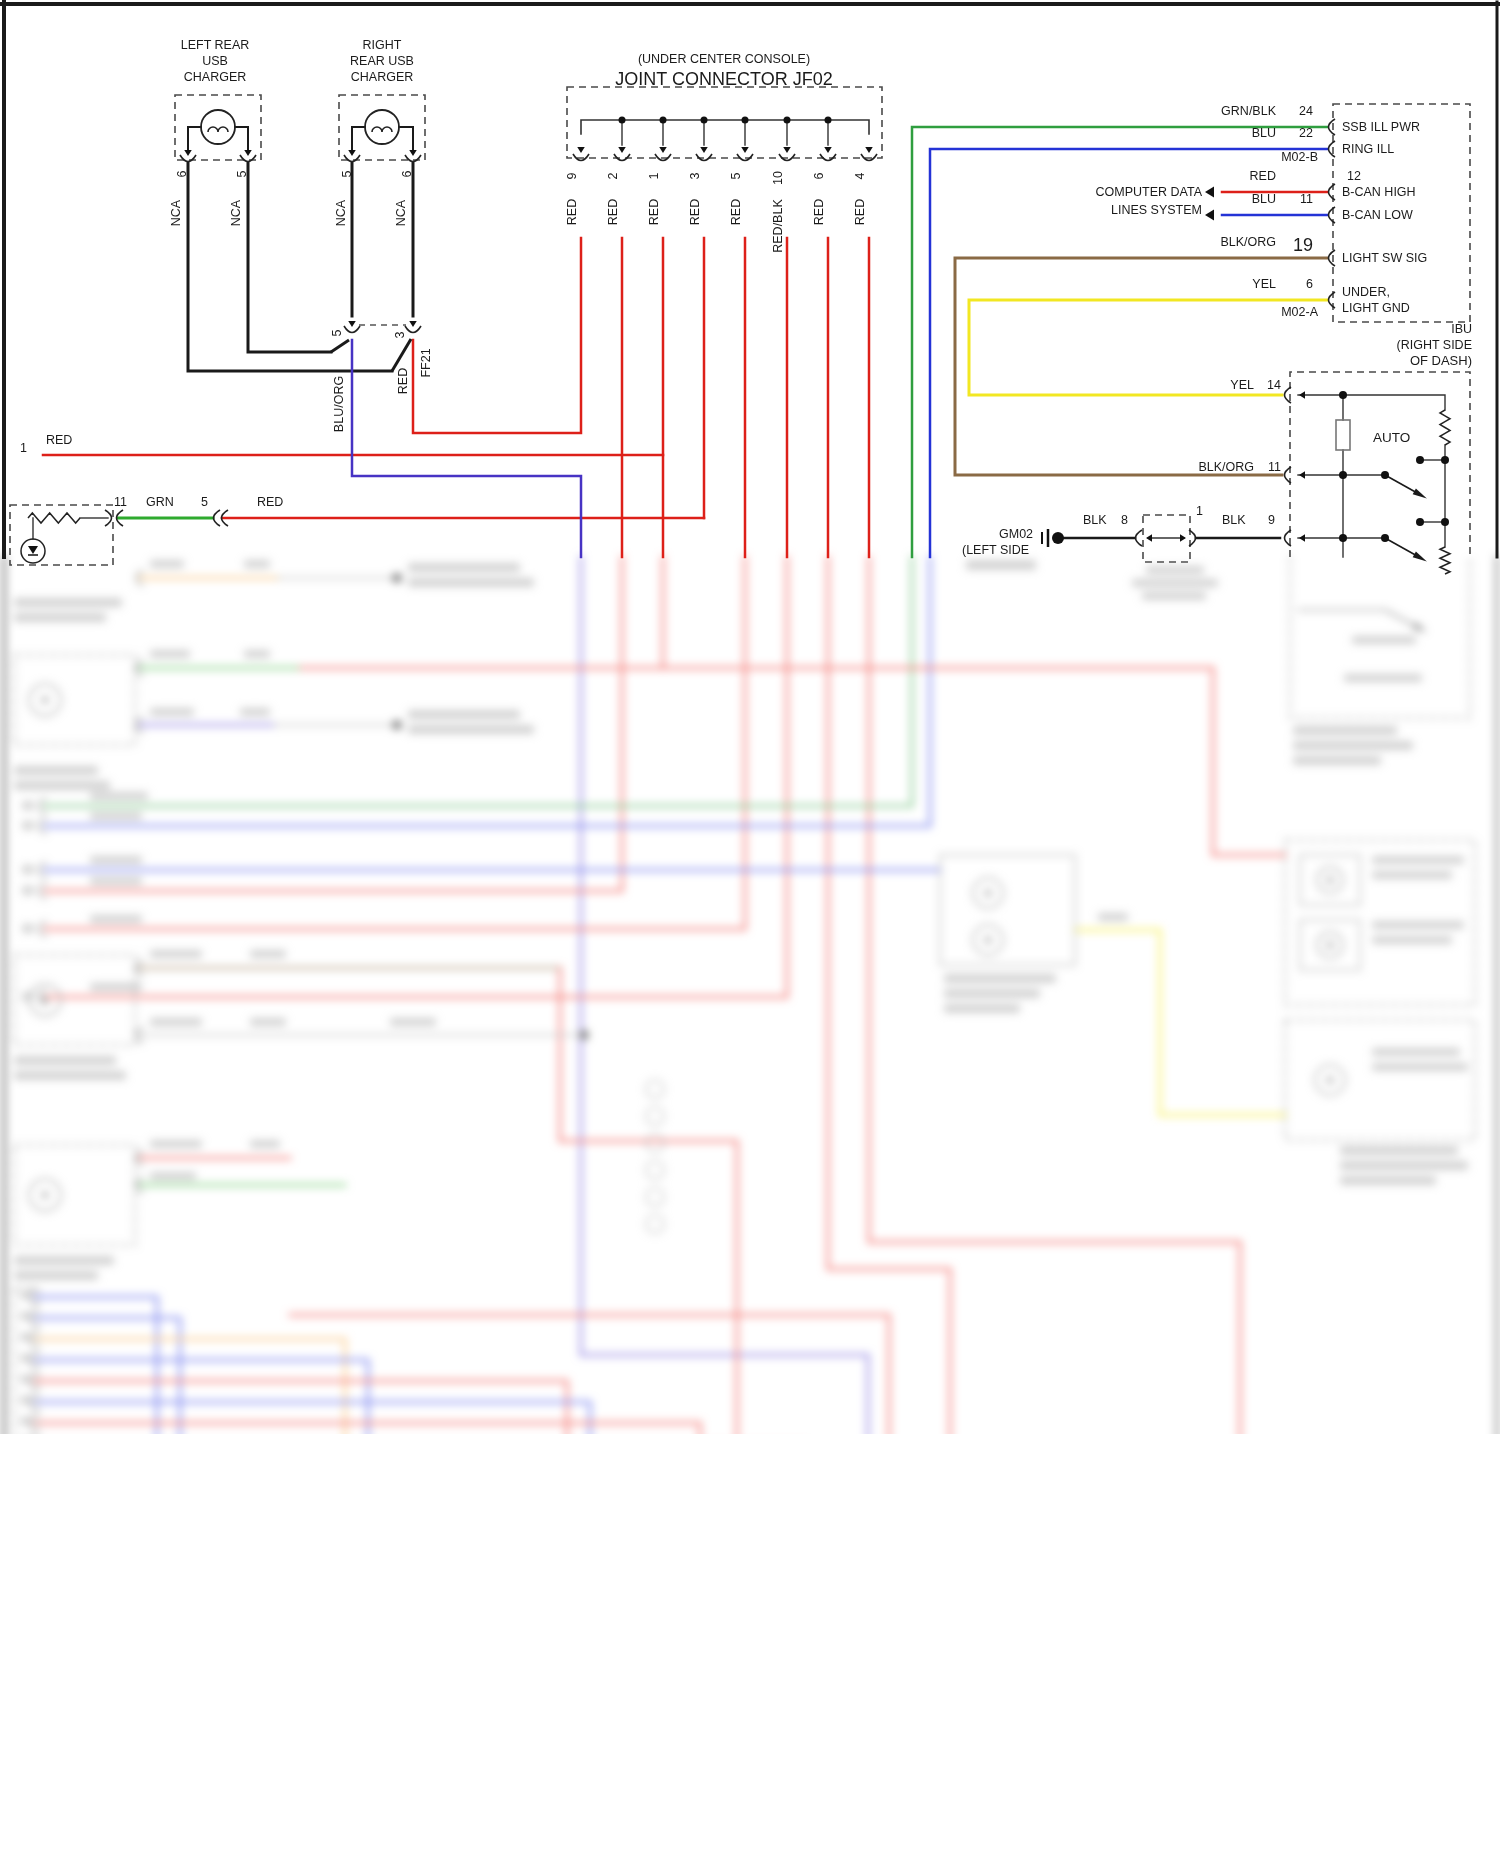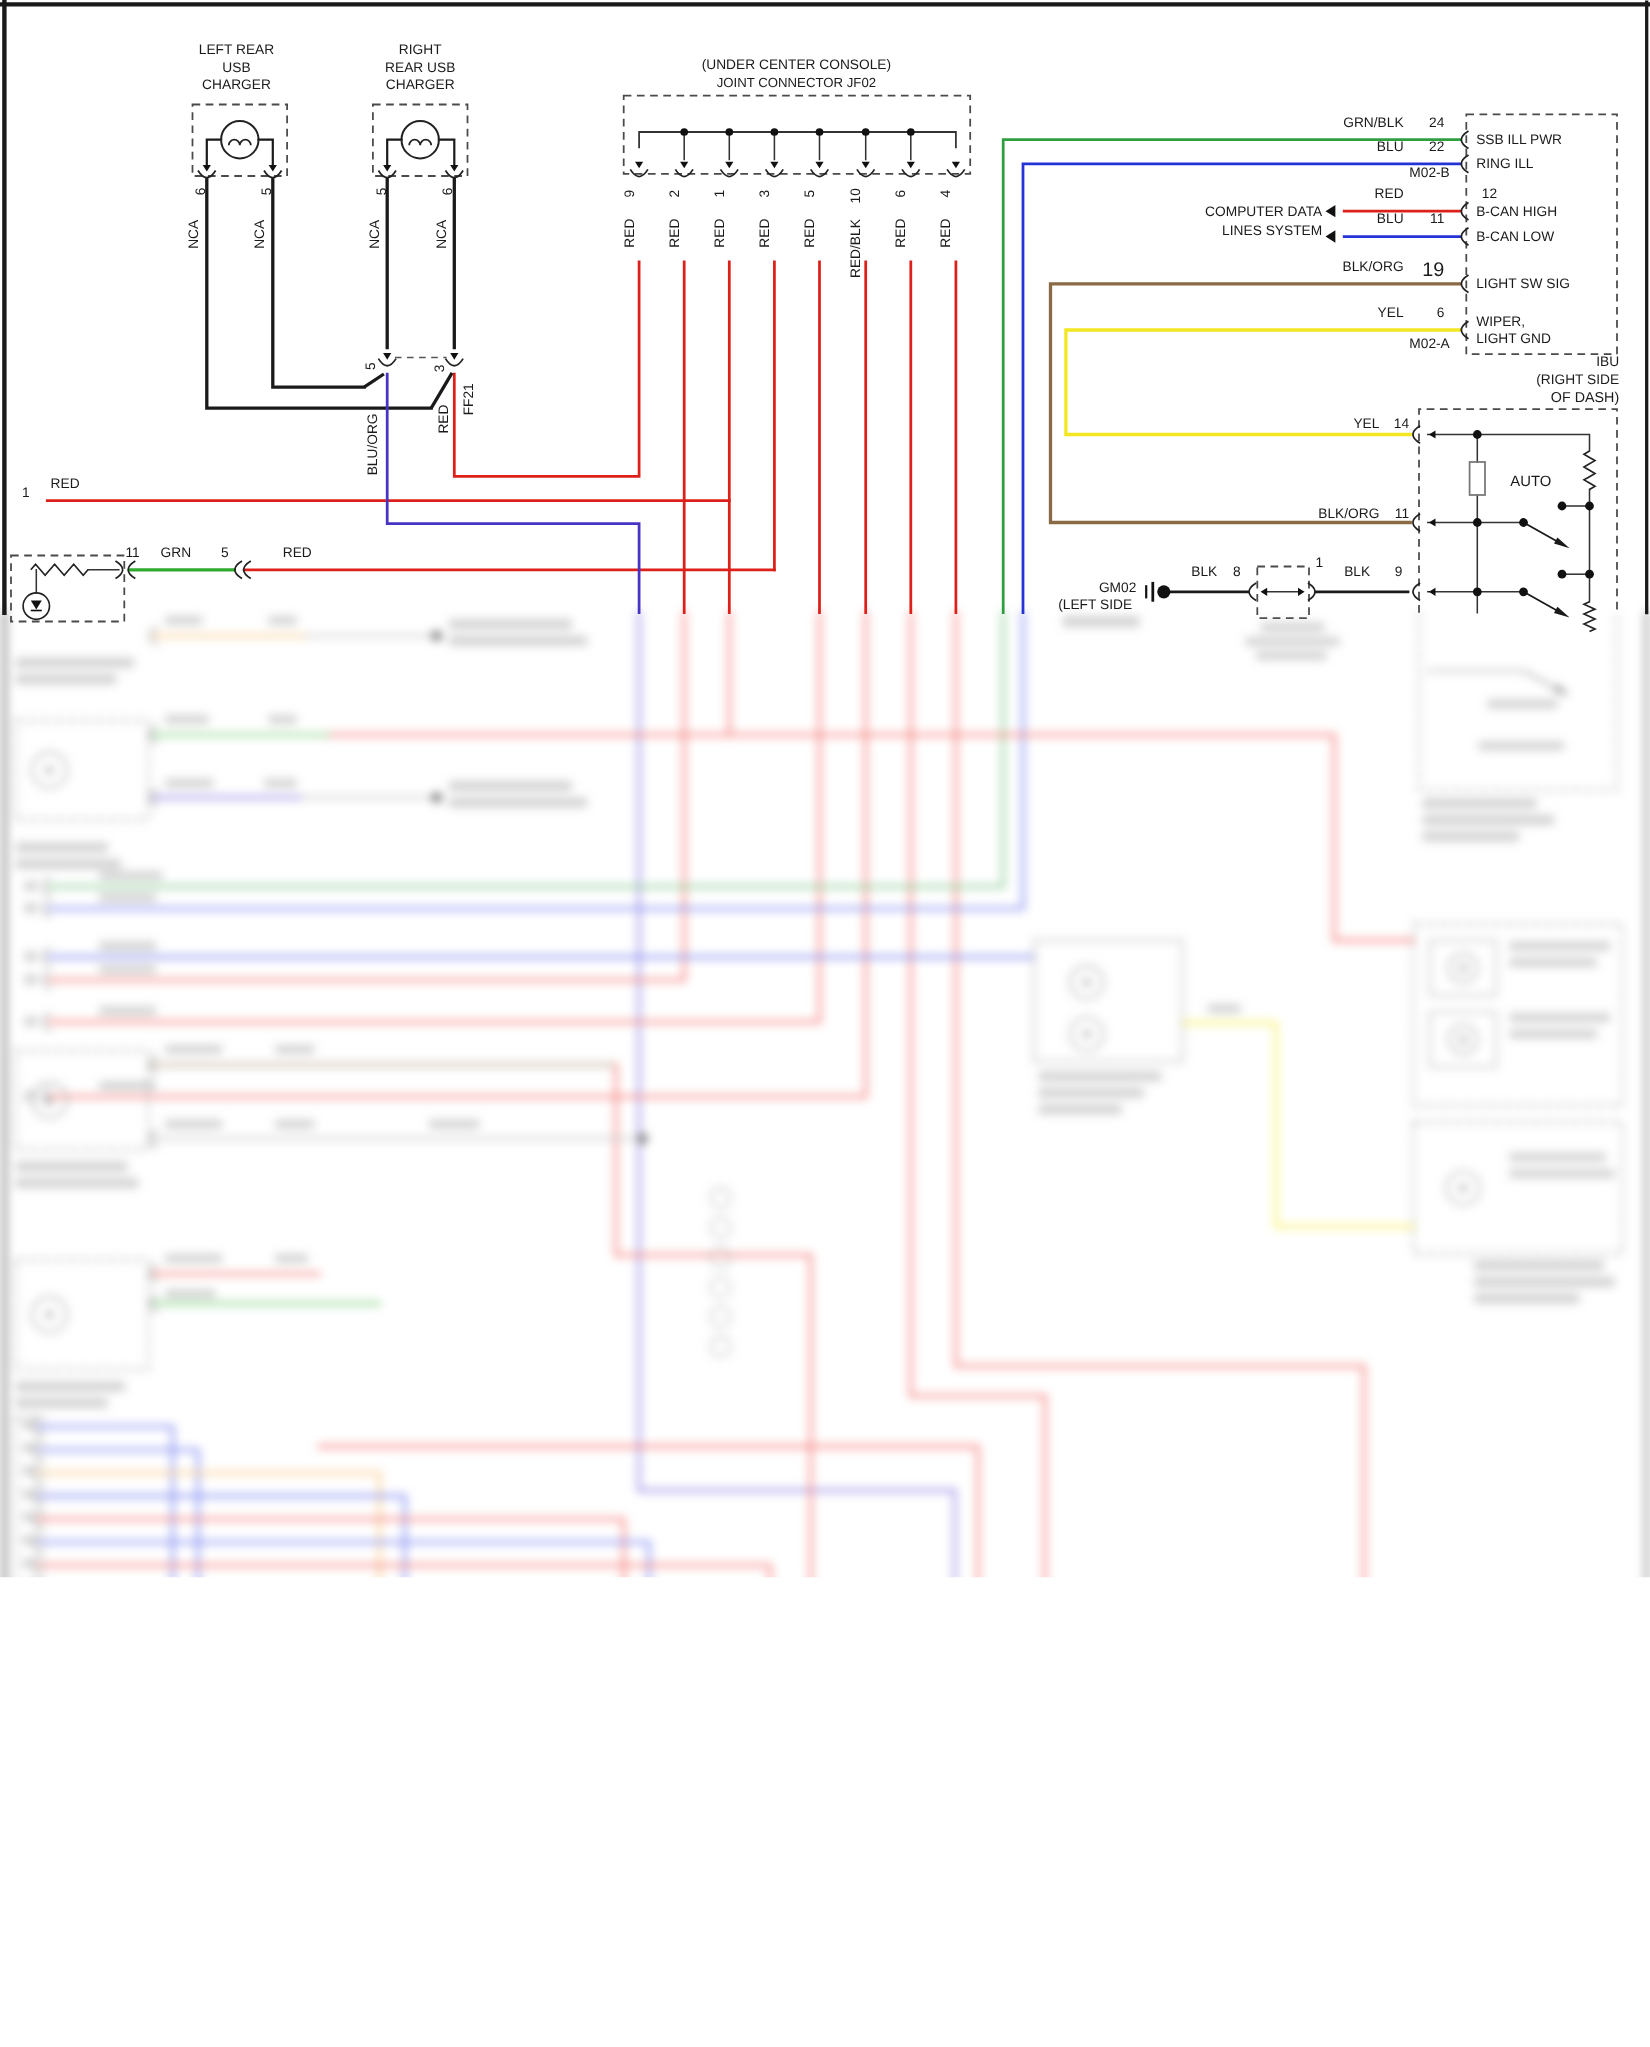--- a/index.html
+++ b/index.html
@@ -160,21 +160,21 @@
         <line x1="1042" y1="532" x2="1042" y2="544" stroke="#111" stroke-width="2"></line>
         <line x1="1048" y1="529" x2="1048" y2="547" stroke="#111" stroke-width="2.5"></line>
       </svg>
       <div class="txt" style="font-size: 12.5px; left: 215px; top: 38px; transform: translateX(-50%);">LEFT REAR</div>
       <div class="txt" style="font-size: 12.5px; left: 215px; top: 54px; transform: translateX(-50%);">USB</div>
       <div class="txt" style="font-size: 12.5px; left: 215px; top: 70px; transform: translateX(-50%);">CHARGER</div>
       <div class="txt" style="font-size: 12.5px; left: 382px; top: 38px; transform: translateX(-50%);">RIGHT</div>
       <div class="txt" style="font-size: 12.5px; left: 382px; top: 54px; transform: translateX(-50%);">REAR USB</div>
       <div class="txt" style="font-size: 12.5px; left: 382px; top: 70px; transform: translateX(-50%);">CHARGER</div>
       <div class="txt" style="font-size: 12.5px; left: 724px; top: 52px; transform: translateX(-50%);">(UNDER CENTER CONSOLE)</div>
-      <div class="txt" style="font-size: 12px; left: 724px; top: 69px; transform: translateX(-50%);">JOINT CONNECTOR JF02</div>
+      <div class="txt" style="font-size: 18px; left: 724px; top: 69px; transform: translateX(-50%);">JOINT CONNECTOR JF02</div>
       <div class="txt" style="font-size: 12.5px; left: 182px; top: 174px; transform: translate(-50%, -50%) rotate(-90deg);">6</div>
       <div class="txt" style="font-size: 12.5px; left: 176px; top: 213px; transform: translate(-50%, -50%) rotate(-90deg);">NCA</div>
       <div class="txt" style="font-size: 12.5px; left: 242px; top: 174px; transform: translate(-50%, -50%) rotate(-90deg);">5</div>
       <div class="txt" style="font-size: 12.5px; left: 236px; top: 213px; transform: translate(-50%, -50%) rotate(-90deg);">NCA</div>
       <div class="txt" style="font-size: 12.5px; left: 347px; top: 174px; transform: translate(-50%, -50%) rotate(-90deg);">5</div>
       <div class="txt" style="font-size: 12.5px; left: 341px; top: 213px; transform: translate(-50%, -50%) rotate(-90deg);">NCA</div>
       <div class="txt" style="font-size: 12.5px; left: 407px; top: 174px; transform: translate(-50%, -50%) rotate(-90deg);">6</div>
       <div class="txt" style="font-size: 12.5px; left: 401px; top: 213px; transform: translate(-50%, -50%) rotate(-90deg);">NCA</div>
       <div class="txt" style="font-size: 12.5px; left: 572px; top: 176px; transform: translate(-50%, -50%) rotate(-90deg);">9</div>
       <div class="txt" style="font-size: 12.5px; left: 572px; top: 212px; transform: translate(-50%, -50%) rotate(-90deg);">RED</div>
@@ -217,21 +217,21 @@
       <div class="txt" style="font-size: 12.5px; left: 1276px; top: 235px; transform: translateX(-100%);">BLK/ORG</div>
       <div class="txt" style="font-size: 18px; left: 1313px; top: 235px; transform: translateX(-100%);">19</div>
       <div class="txt" style="font-size: 12.5px; left: 1276px; top: 277px; transform: translateX(-100%);">YEL</div>
       <div class="txt" style="font-size: 12.5px; left: 1313px; top: 277px; transform: translateX(-100%);">6</div>
       <div class="txt" style="font-size: 12.5px; left: 1318px; top: 305px; transform: translateX(-100%);">M02-A</div>
       <div class="txt" style="font-size: 12.5px; left: 1342px; top: 120px;">SSB ILL PWR</div>
       <div class="txt" style="font-size: 12.5px; left: 1342px; top: 142px;">RING ILL</div>
       <div class="txt" style="font-size: 12.5px; left: 1342px; top: 185px;">B-CAN HIGH</div>
       <div class="txt" style="font-size: 12.5px; left: 1342px; top: 208px;">B-CAN LOW</div>
       <div class="txt" style="font-size: 12.5px; left: 1342px; top: 251px;">LIGHT SW SIG</div>
-      <div class="txt" style="font-size: 12.5px; left: 1342px; top: 285px;">WIPER,</div>
+      <div class="txt" style="font-size: 12.5px; left: 1342px; top: 285px;">UNDER,</div>
       <div class="txt" style="font-size: 12.5px; left: 1342px; top: 301px;">LIGHT GND</div>
       <div class="txt" style="font-size: 12.5px; left: 1472px; top: 322px; transform: translateX(-100%);">IBU</div>
       <div class="txt" style="font-size: 12.5px; left: 1472px; top: 338px; transform: translateX(-100%);">(RIGHT SIDE</div>
       <div class="txt" style="font-size: 13px; left: 1472px; top: 354px; transform: translateX(-100%); text-align: center;">OF DASH)</div>
       <div class="txt" style="font-size: 12.5px; left: 1254px; top: 378px; transform: translateX(-100%);">YEL</div>
       <div class="txt" style="font-size: 12.5px; left: 1281px; top: 378px; transform: translateX(-100%); text-align: right;">14</div>
       <div class="txt" style="font-size: 12.5px; left: 1254px; top: 460px; transform: translateX(-100%);">BLK/ORG</div>
       <div class="txt" style="font-size: 12.5px; left: 1281px; top: 460px; transform: translateX(-100%);">11</div>
       <div class="txt" style="font-size: 13.5px; left: 1373px; top: 430px;">AUTO</div>
       <div class="txt" style="font-size: 12.5px; left: 999px; top: 527px;">GM02</div>

